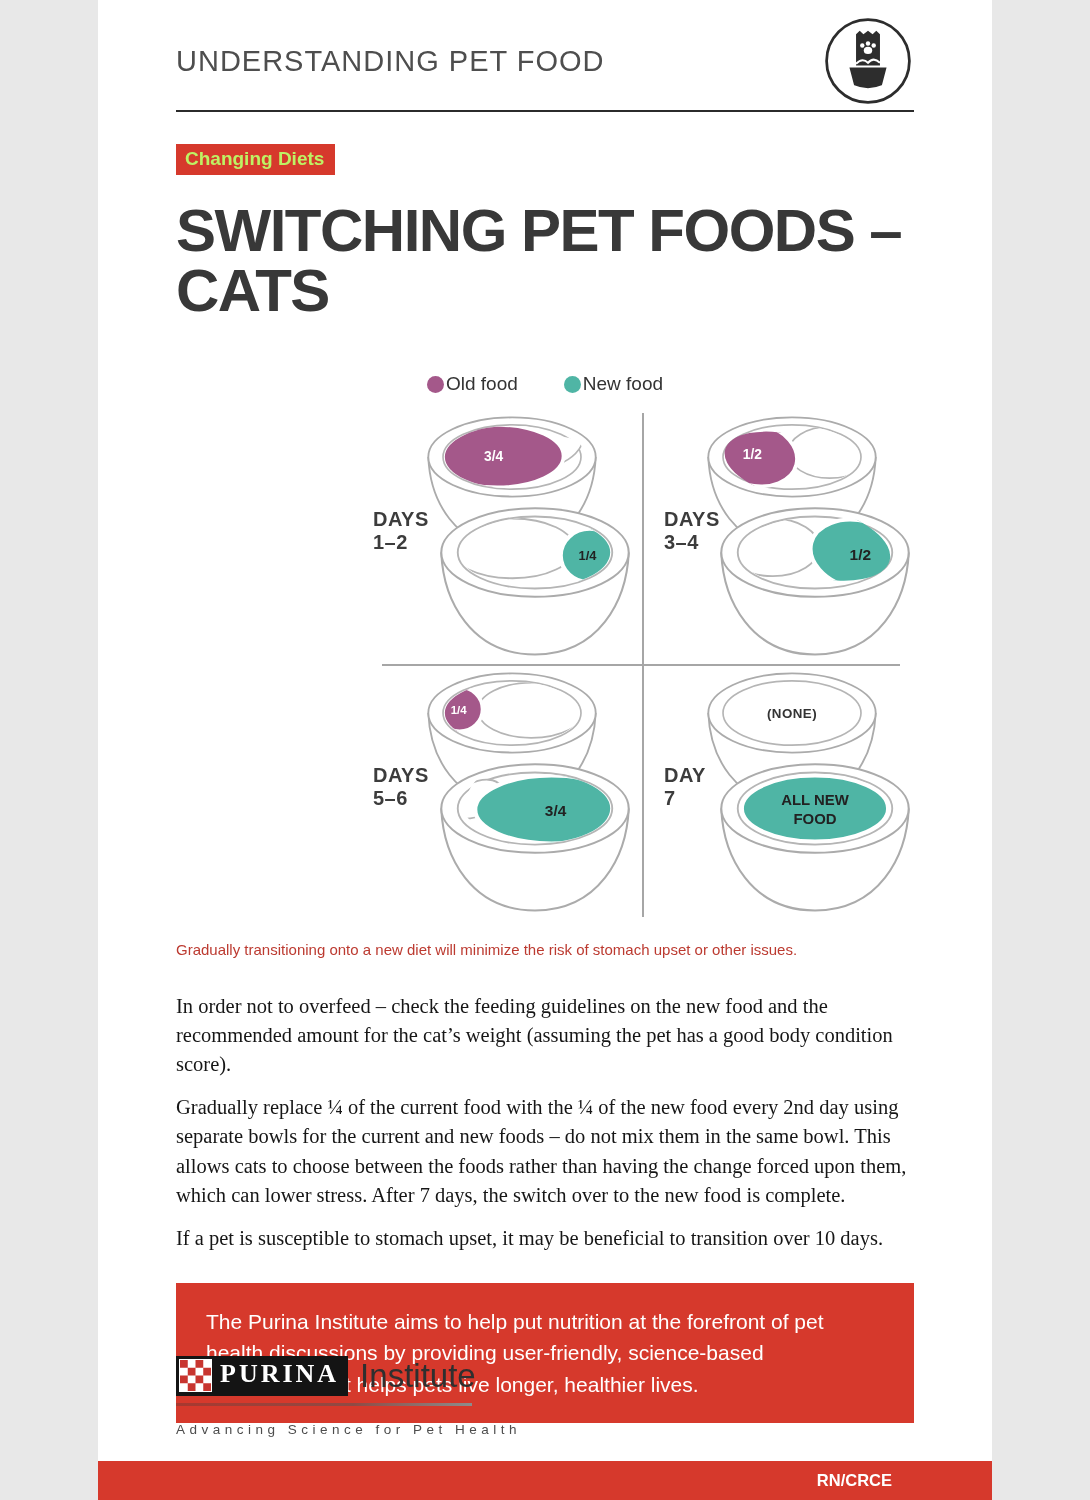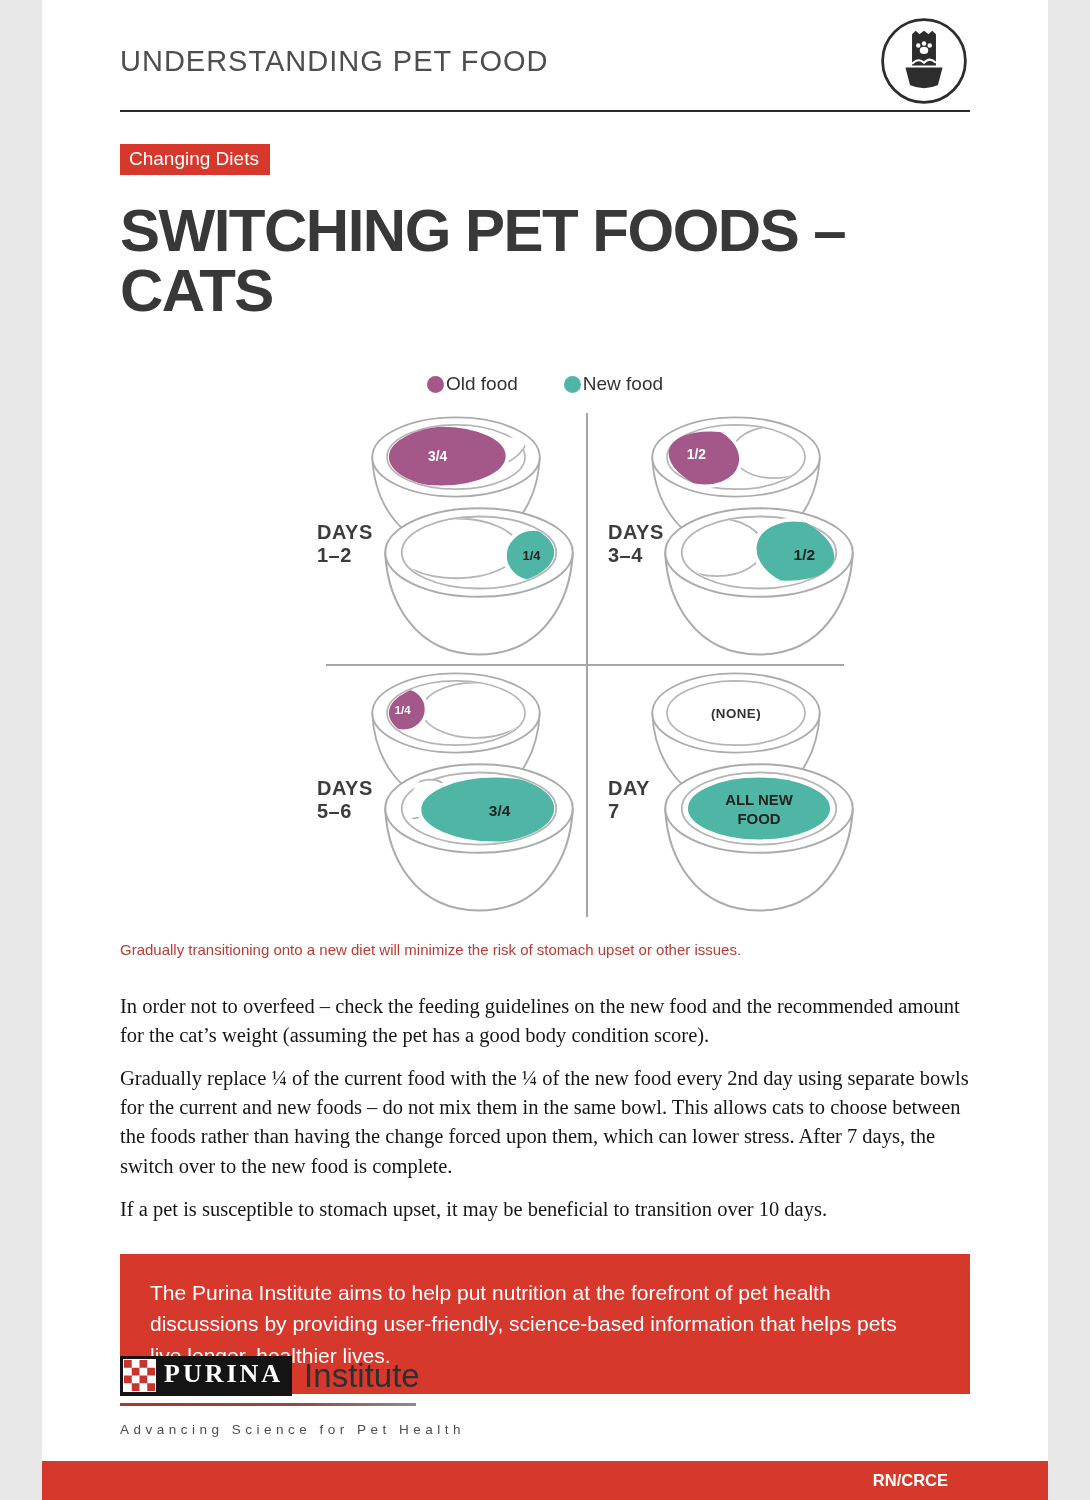--- a/index.html
+++ b/index.html
@@ -1,44 +1,44 @@
 <!DOCTYPE html>
 <html style="--accent_red: #d6392c; --callout_red: #bc3a30; --old_food: #a4588a; --new_food: #4fb5a5;"><head>
 <meta charset="utf-8">
 <style>
   html,body{margin:0;padding:0;background:#e8e8e8;}
-  .page{position:relative;width:1006px;height:1500px;margin:0 auto;background:#ffffff;
+  .page{position:relative;width:894px;height:1500px;margin:0 auto;background:#ffffff;
         font-family:"Liberation Sans",sans-serif;overflow:hidden;}
   .content{margin:0 78px;}
 
   
   .header-row{display:flex;justify-content:space-between;align-items:center;padding-top:16px;height:90px;}
   .doc-title{font-size:29px;color:#4e4e4e;letter-spacing:1px;font-weight:normal;}
   .header-icon{width:92px;height:92px;}
   .header-rule{border:none;border-top:2.5px solid #2b2b2b;margin:4px 0 0 0;}
 
   
-  .badge{display:inline-block;margin-top:32px;background:var(--accent_red,#d6392c);color:#ffffff;
-         font-weight:normal;font-size:19px;padding:4px 11px 5px 9px;}
+  .badge{display:inline-block;margin-top:32px;background:var(--accent_red,#d6392c);color:#bef264;
+         font-weight:bold;font-size:19px;padding:4px 11px 5px 9px;}
   .main-title{margin:26px 0 0 0;font-size:60px;line-height:1.0;font-weight:bold;color:#383838;letter-spacing:-1.5px;}
 
   
   .legend{margin-top:52px;display:flex;justify-content:center;gap:46px;align-items:center;}
   .legend-item{display:flex;align-items:center;gap:2px;font-size:19px;color:#333;}
   .dot{width:17px;height:17px;border-radius:50%;}
   .dot-old{background:var(--old_food,#a4588a);}
   .dot-new{background:var(--new_food,#4fb5a5);}
 
   
   .diagram{position:relative;margin-top:14px;height:512px;}
   .divider-v{position:absolute;left:466px;top:4px;bottom:4px;width:1.6px;background:#a6a6a6;}
   .divider-h{position:absolute;top:255px;left:206px;width:518px;height:1.6px;background:#a6a6a6;}
   .quad{position:absolute;width:466px;height:256px;}
   .q0{left:0;top:0;}  .q1{left:468px;top:0;}  .q2{left:0;top:256px;}  .q3{left:468px;top:256px;}
-  .q-label{position:absolute;top:112px;font-size:20px;font-weight:bold;color:#3c3c3c;line-height:1.15;letter-spacing:0.5px;}
+  .q-label{position:absolute;top:99px;font-size:20px;font-weight:bold;color:#3c3c3c;line-height:1.15;letter-spacing:0.5px;}
   .col-l .q-label{left:197px;}  .col-r .q-label{left:20px;}
   .bowls{position:absolute;top:2px;width:240px;height:252px;}
   .col-l .bowls{left:238px;}  .col-r .bowls{left:50px;}
   .bowl{position:absolute;}
   .bowl-top{left:6px;top:0;width:184px;}
   .bowl-bottom{left:18px;top:90px;width:206px;}
   .bb{fill:#fff;stroke:#ababab;stroke-width:2;}
   .bi{fill:#fff;stroke:#b5b5b5;stroke-width:1.8;}
   .be{fill:#fff;stroke:#b5b5b5;stroke-width:1.8;}
   .food{stroke:#ffffff;stroke-width:4;}

